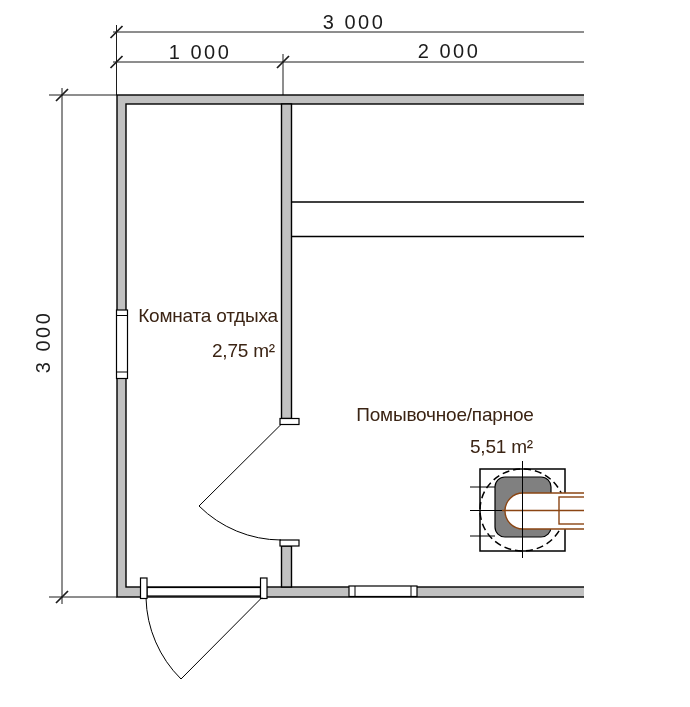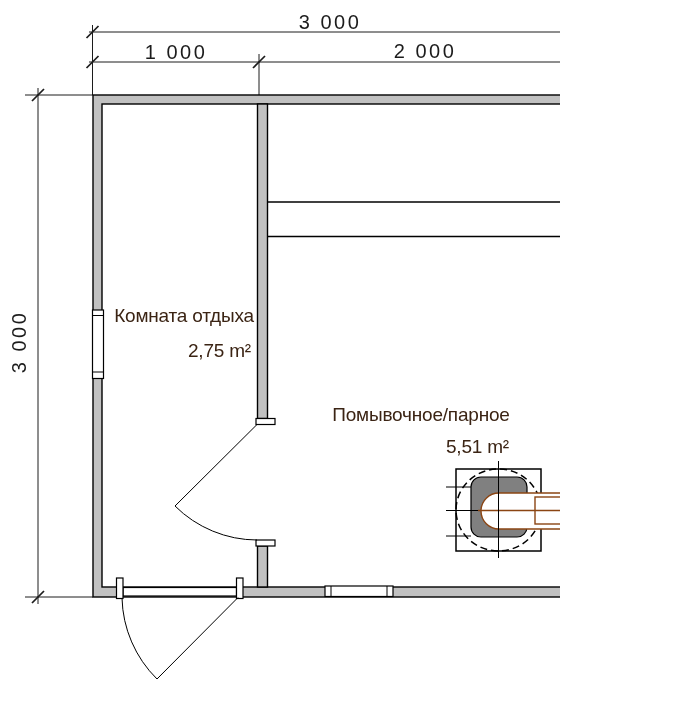--- a/index.html
+++ b/index.html
@@ -1,17 +1,17 @@
 <!DOCTYPE html>
 <html style="--wall_fill: #c1c1c1; --stove_fill: #808080; --pipe_stroke: #8b4513; --room_label_text: #3b2414; --dimension_text: #1c1c1c;"><head>
 <meta charset="utf-8">
 <style>
   html,body{margin:0;padding:0;background:#fff;}
   .page{position:relative;width:560px;height:707px;background:#fff;overflow:hidden;
-        font-family:"Liberation Sans",sans-serif;}
+        font-family:"Liberation Sans",sans-serif;margin-left:24px;}
   svg{display:block;}
 
   .ln      {stroke:#1c1c1c;stroke-width:1;fill:none;}
   .tick    {stroke:#1c1c1c;stroke-width:1.7;fill:none;}
   .wall    {fill:var(--wall_fill,#c1c1c1);stroke:#000;stroke-width:1.4;}
   .wallfill{fill:var(--wall_fill,#c1c1c1);stroke:none;}
   .cavity  {fill:#ffffff;stroke:#000;stroke-width:1.4;}
   .sym     {fill:#ffffff;stroke:#000;stroke-width:1.2;}
   .blk     {stroke:#000;stroke-width:1.2;fill:none;}
   .thin    {stroke:#000;stroke-width:1;fill:none;}

